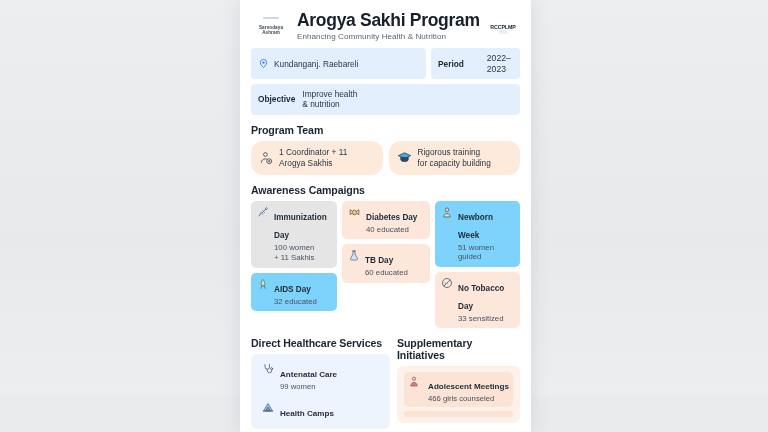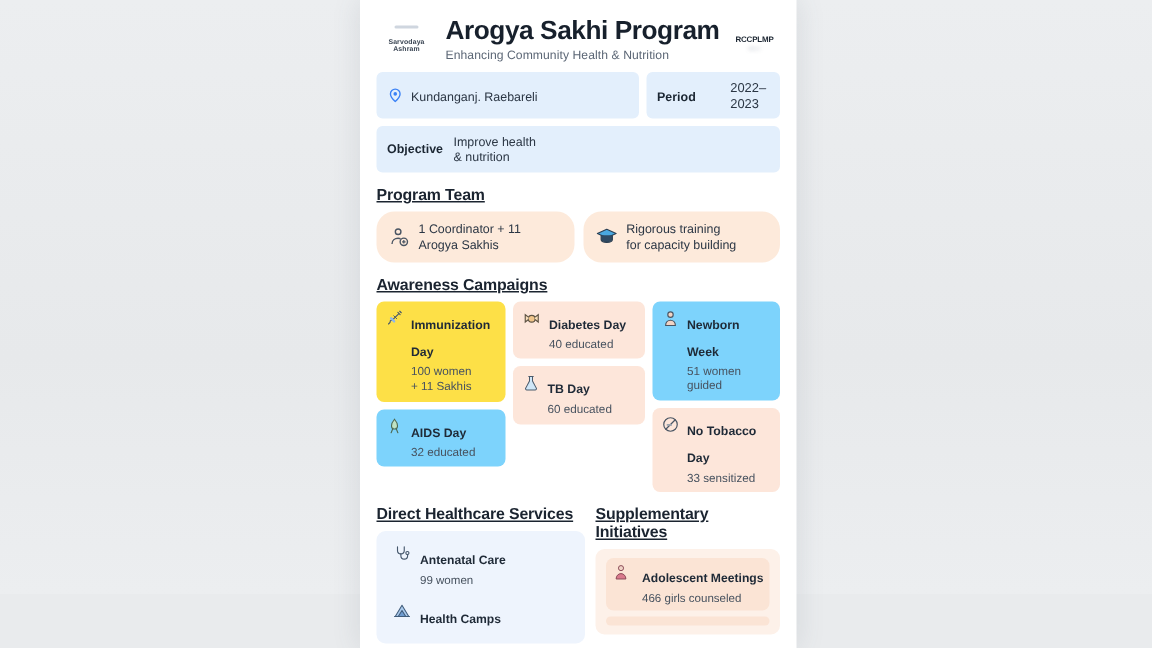--- a/index.html
+++ b/index.html
@@ -41,40 +41,40 @@
   }
   .meta-cell.left{flex:0 0 161px;width:161px;}
   .meta-cell.right{flex:1 1 auto;gap:7px;}
   .meta-label{font-size:8.3px;font-weight:700;color:#1c2733;white-space:nowrap;}
   .meta-val{font-size:8.3px;color:#2b3644;line-height:1.22;}
   .meta-val.b{font-weight:400;font-size:8.6px;margin-left:16px;}
   .meta-txt{font-size:8.3px;color:#2b3644;line-height:1.22;}
   .ico{flex:0 0 auto;display:inline-flex;align-items:center;justify-content:center;}
 
   
-  .sec-h{font-size:10.6px;font-weight:700;color:#1b2430;margin:9px 0 5px 0;letter-spacing:-.1px;text-decoration:underline;}
+  .sec-h{font-size:10.6px;font-weight:700;color:#1b2430;margin:9px 0 5px 0;letter-spacing:-.1px;}
 
   
   .team{display:flex;gap:6px;}
   .team-cell{
     flex:1 1 0;background:#fdeadb;border-radius:12px;
     padding:6px 8px;display:flex;align-items:center;gap:6px;min-height:22px;
   }
   .team-txt{font-size:8.3px;color:#2b3644;line-height:1.25;}
 
   
   .aw{display:flex;gap:5px;}
   .aw-col{display:flex;flex-direction:column;gap:5px;}
   .aw-c1{flex:0 0 86px;width:86px;}
   .aw-c2{flex:0 0 88px;width:88px;}
   .aw-c3{flex:1 1 auto;}
   .aw-card{border-radius:5px;padding:5px 6px;display:flex;align-items:flex-start;gap:5px;}
   .aw-t{font-size:8.2px;font-weight:700;color:#1f2a37;line-height:1.2;}
   .aw-s{font-size:7.8px;color:#47525f;line-height:1.22;margin-top:1px;}
-  .bg-blue{background:#fde047;}
+  .bg-blue{background:#e5e5e5;}
   .bg-green{background:#7dd3fc;}
   .bg-peach{background:#fde6da;}
 
   
   .cols{display:flex;gap:7px;align-items:flex-start;}
   .col-l{flex:0 0 139px;width:139px;}
   .col-r{flex:1 1 auto;}
   .panel{border-radius:6px;padding:6px 7px;display:flex;flex-direction:column;gap:4px;}
   .panel-blue{background:#eef4fd;}
   .panel-peach{background:#fdf1e9;}

